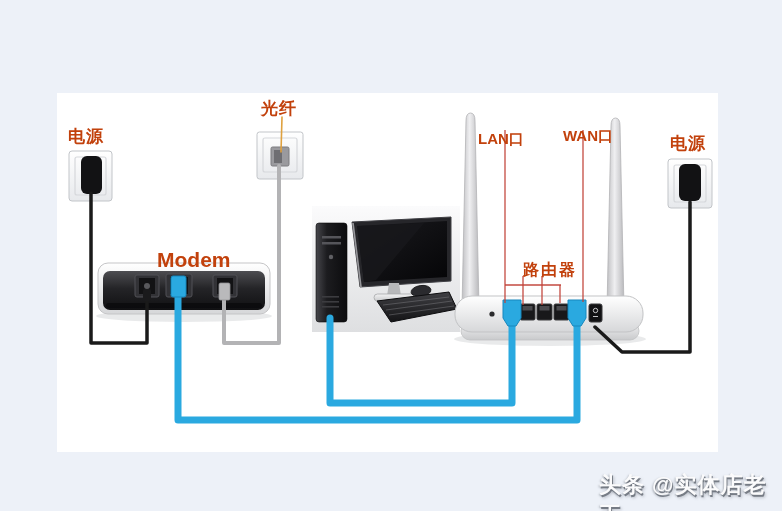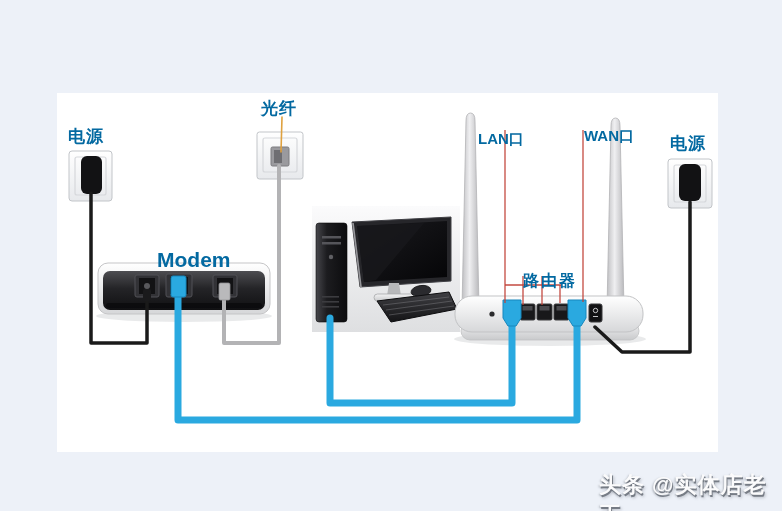--- a/index.html
+++ b/index.html
@@ -1,19 +1,19 @@
 <!DOCTYPE html>
 <html><head>
 <meta charset="utf-8">
 <style>
   html,body{margin:0;padding:0;}
   #stage{position:relative;width:782px;height:511px;background:#edf1f8;overflow:hidden;
          font-family:"Liberation Sans","DejaVu Sans",sans-serif;}
   #diagram-svg{position:absolute;left:0;top:0;z-index:1;}
-  .lbl{position:absolute;z-index:3;font-weight:bold;color:#0369a1;white-space:nowrap;}
+  .lbl{position:absolute;z-index:3;font-weight:bold;color:#c2410c;white-space:nowrap;}
   .lbl-cn{font-size:17px;letter-spacing:1px;}
   .lbl-en{font-size:21px;}
   .lbl-port{font-size:15px;letter-spacing:0;margin-top:22px;}
   .lbl-router{font-size:16px;letter-spacing:2px;}
   #watermark{position:absolute;left:599px;top:470px;z-index:3;font-size:22px;font-weight:bold;
              letter-spacing:1px;color:#fbfbfc;
              text-shadow:1px 2px 0 rgba(105,110,120,.85),-1px 1px 2px rgba(105,110,120,.45),2px 3px 3px rgba(90,95,105,.35);}
   .plugblue{stroke:#1787bd;stroke-width:1;}
   .portdark{fill:#18181a;stroke:#3c3c3e;stroke-width:1;}
   .pins{fill:#4a4a4e;}
@@ -185,18 +185,18 @@
     <path class="redline" d="M542,276 L542,305" stroke="#c04036"></path>
     <path class="redline" d="M560,285 L560,303" stroke="#c04036"></path>
     <path class="redline" d="M583,130 L583,302" stroke="#c04036"></path>
   </g>
 </svg>
 
 <div class="lbl lbl-cn" style="left:68px;top:125px;">电源</div>
 <div class="lbl lbl-cn" style="left:261px;top:97px;">光纤</div>
 <div class="lbl lbl-en" style="left:157px;top:248px;">Modem</div>
 <div class="lbl lbl-port" style="left:478px;top:108px;">LAN口</div>
-<div class="lbl lbl-port" style="left:584px;top:105px;">WAN口</div>
-<div class="lbl lbl-router" style="left:523px;top:271px;">路由器</div>
+<div class="lbl lbl-port" style="left:563px;top:105px;">WAN口</div>
+<div class="lbl lbl-router" style="left:523px;top:260px;">路由器</div>
 <div class="lbl lbl-cn" style="left:670px;top:132px;">电源</div>
 <div id="watermark">头条 @实体店老王</div>
 
 </div>
 
 </body></html>

